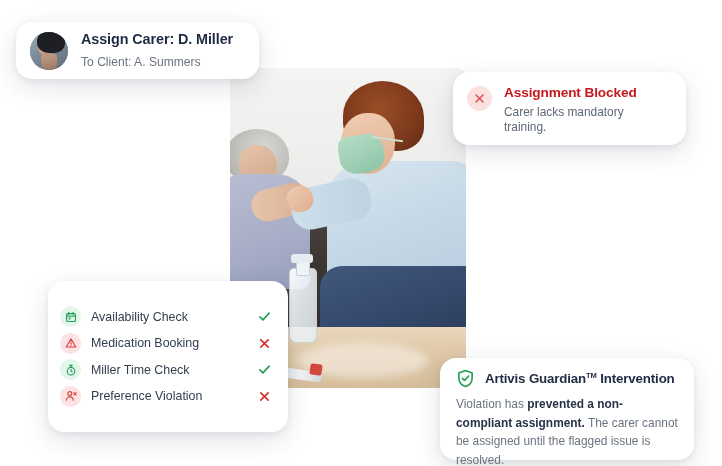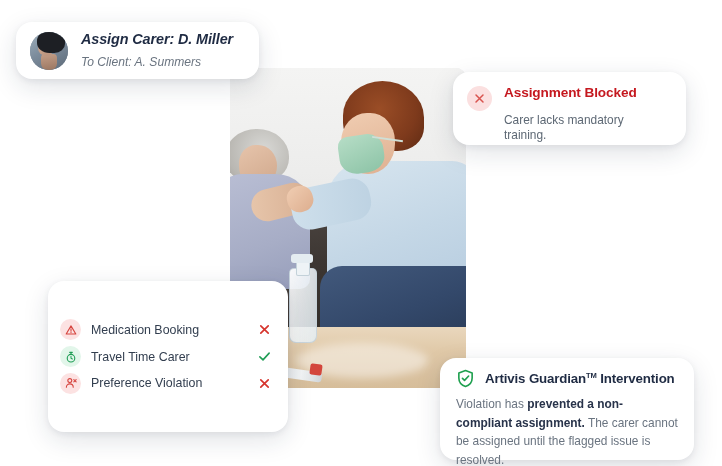--- a/index.html
+++ b/index.html
@@ -194,21 +194,20 @@
   #assign-card {
     left: 16px;
     top: 22px;
     width: 243px;
     height: 57px;
     display: flex;
     align-items: center;
     padding: 0 14px;
     box-sizing: border-box;
     gap: 13px;
-    font-style: italic;
   }
   .avatar {
     width: 38px;
     height: 38px;
     border-radius: 50%;
     flex: 0 0 38px;
     overflow: hidden;
     position: relative;
     background: #7c8a99;
   }
@@ -279,21 +278,21 @@
   .blocked-text { line-height: 1.3; }
   .blocked-title {
     font-size: 13.6px;
     font-weight: bold;
     color: #c5181f;
     letter-spacing: -.1px;
   }
   .blocked-sub {
     font-size: 11.9px;
     color: #5d6874;
-    margin-top: 11px;
+    margin-top: 3px;
     max-width: 152px;
   }
 
   
   #checklist-card {
     left: 48px;
     top: 281px;
     width: 240px;
     height: 151px;
     padding: 9px 17px 9px 12px;
@@ -420,20 +419,36 @@
     </div>
     <div class="blocked-text">
       <div class="blocked-title">Assignment Blocked</div>
       <div class="blocked-sub">Carer lacks mandatory training.</div>
     </div>
   </div>
 
   <div class="card" id="checklist-card">
 
 
+    <div class="check-row">
+      <div class="chip ok">
+        <svg width="12" height="12" viewBox="0 0 14 14" aria-hidden="true">
+          <rect x="1.8" y="3" width="10.4" height="9.2" rx="1.5" fill="none" stroke="#1f9d55" stroke-width="1.3"></rect>
+          <path d="M1.8 6 H12.2" stroke="#1f9d55" stroke-width="1.3"></path>
+          <path d="M4.5 1.6 V4 M9.5 1.6 V4" stroke="#1f9d55" stroke-width="1.3" stroke-linecap="round"></path>
+          <rect x="4.2" y="7.6" width="2.2" height="2.2" fill="#1f9d55"></rect>
+        </svg>
+      </div>
+      <div class="check-label">Availability Check</div>
+      <div class="mark">
+        <svg width="13" height="13" viewBox="0 0 14 14" aria-hidden="true">
+          <path d="M2 7.4 L5.4 10.6 L12 3.4" fill="none" stroke="#1f9d55" stroke-width="1.7" stroke-linecap="round" stroke-linejoin="round"></path>
+        </svg>
+      </div>
+    </div>
 
     <div class="check-row">
       <div class="chip bad">
         <svg width="12" height="12" viewBox="0 0 14 14" aria-hidden="true">
           <path d="M7 2.2 L12.6 11.6 H1.4 Z" fill="none" stroke="#d6453f" stroke-width="1.3" stroke-linejoin="round"></path>
           <path d="M7 5.6 V8.4" stroke="#d6453f" stroke-width="1.3" stroke-linecap="round"></path>
           <circle cx="7" cy="10" r=".75" fill="#d6453f"></circle>
         </svg>
       </div>
       <div class="check-label">Medication Booking</div>
@@ -446,21 +461,21 @@
 
     <div class="check-row">
       <div class="chip ok">
         <svg width="12" height="12" viewBox="0 0 14 14" aria-hidden="true">
           <circle cx="7" cy="8.4" r="4.4" fill="none" stroke="#1f9d55" stroke-width="1.3"></circle>
           <path d="M7 6.2 V8.4 L8.6 9.3" fill="none" stroke="#1f9d55" stroke-width="1.2" stroke-linecap="round"></path>
           <path d="M5.5 1.6 H8.5" stroke="#1f9d55" stroke-width="1.4" stroke-linecap="round"></path>
           <path d="M7 1.6 V3.6" stroke="#1f9d55" stroke-width="1.4"></path>
         </svg>
       </div>
-      <div class="check-label">Travel Time Carer</div>
+      <div class="check-label">Miller Time Check</div>
       <div class="mark">
         <svg width="13" height="13" viewBox="0 0 14 14" aria-hidden="true">
           <path d="M2 7.4 L5.4 10.6 L12 3.4" fill="none" stroke="#1f9d55" stroke-width="1.7" stroke-linecap="round" stroke-linejoin="round"></path>
         </svg>
       </div>
     </div>
 
     <div class="check-row">
       <div class="chip bad">
         <svg width="12" height="12" viewBox="0 0 14 14" aria-hidden="true">

